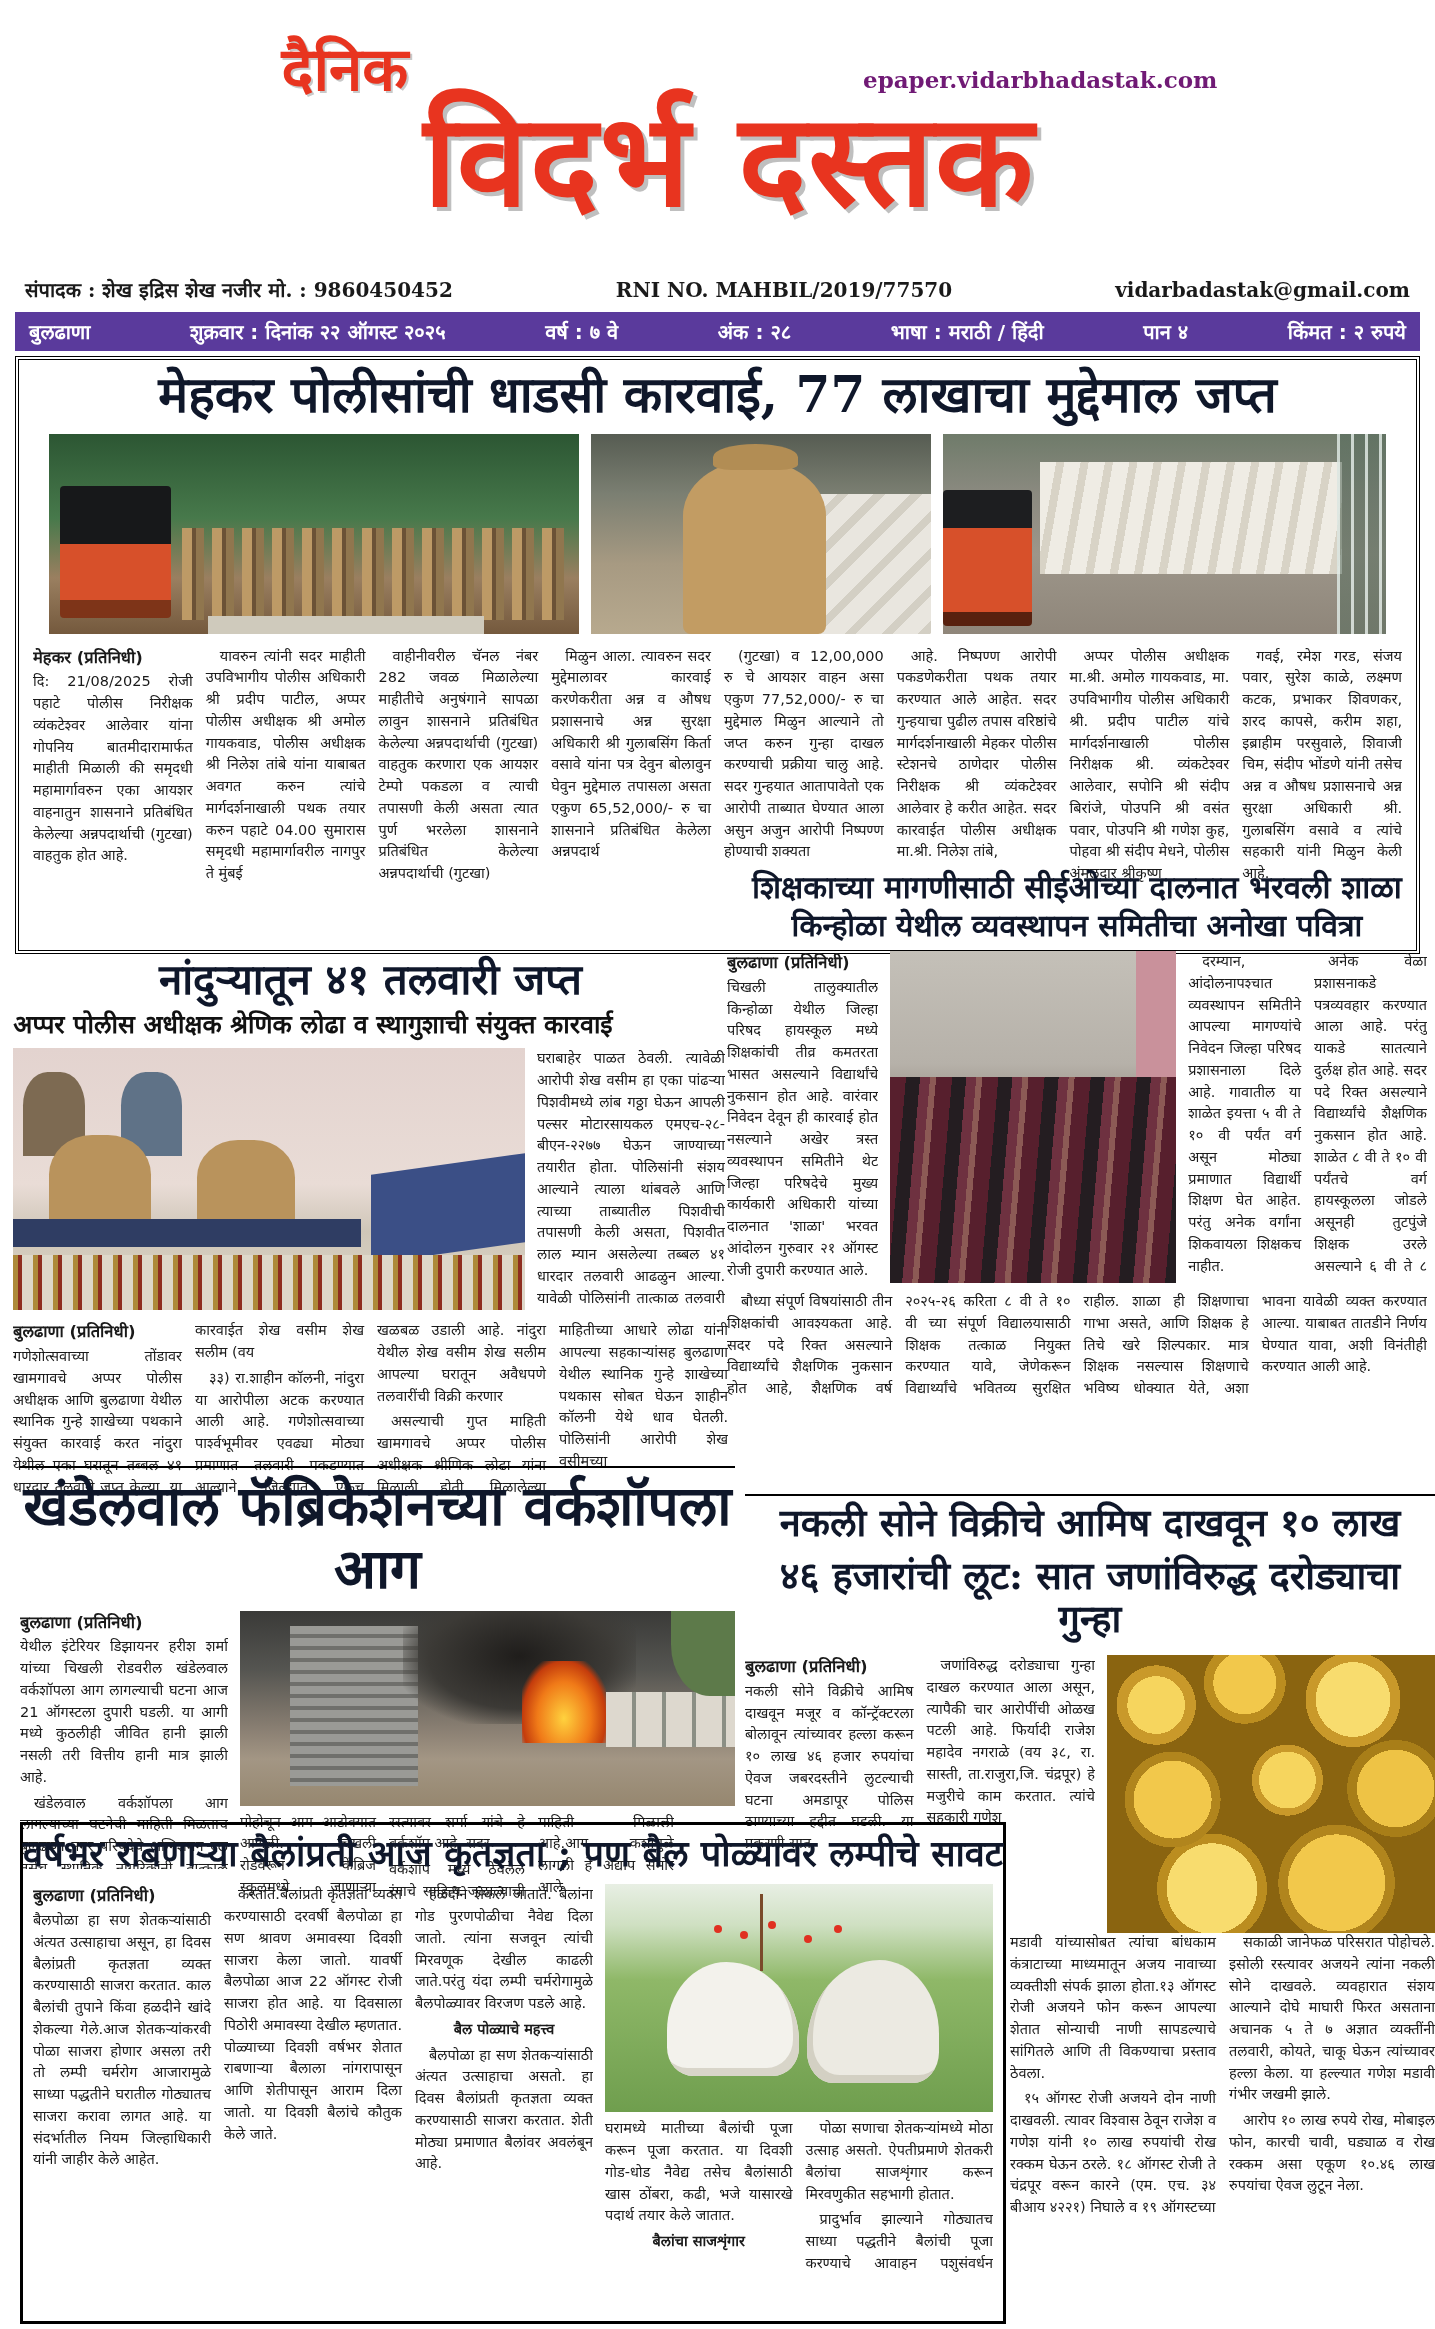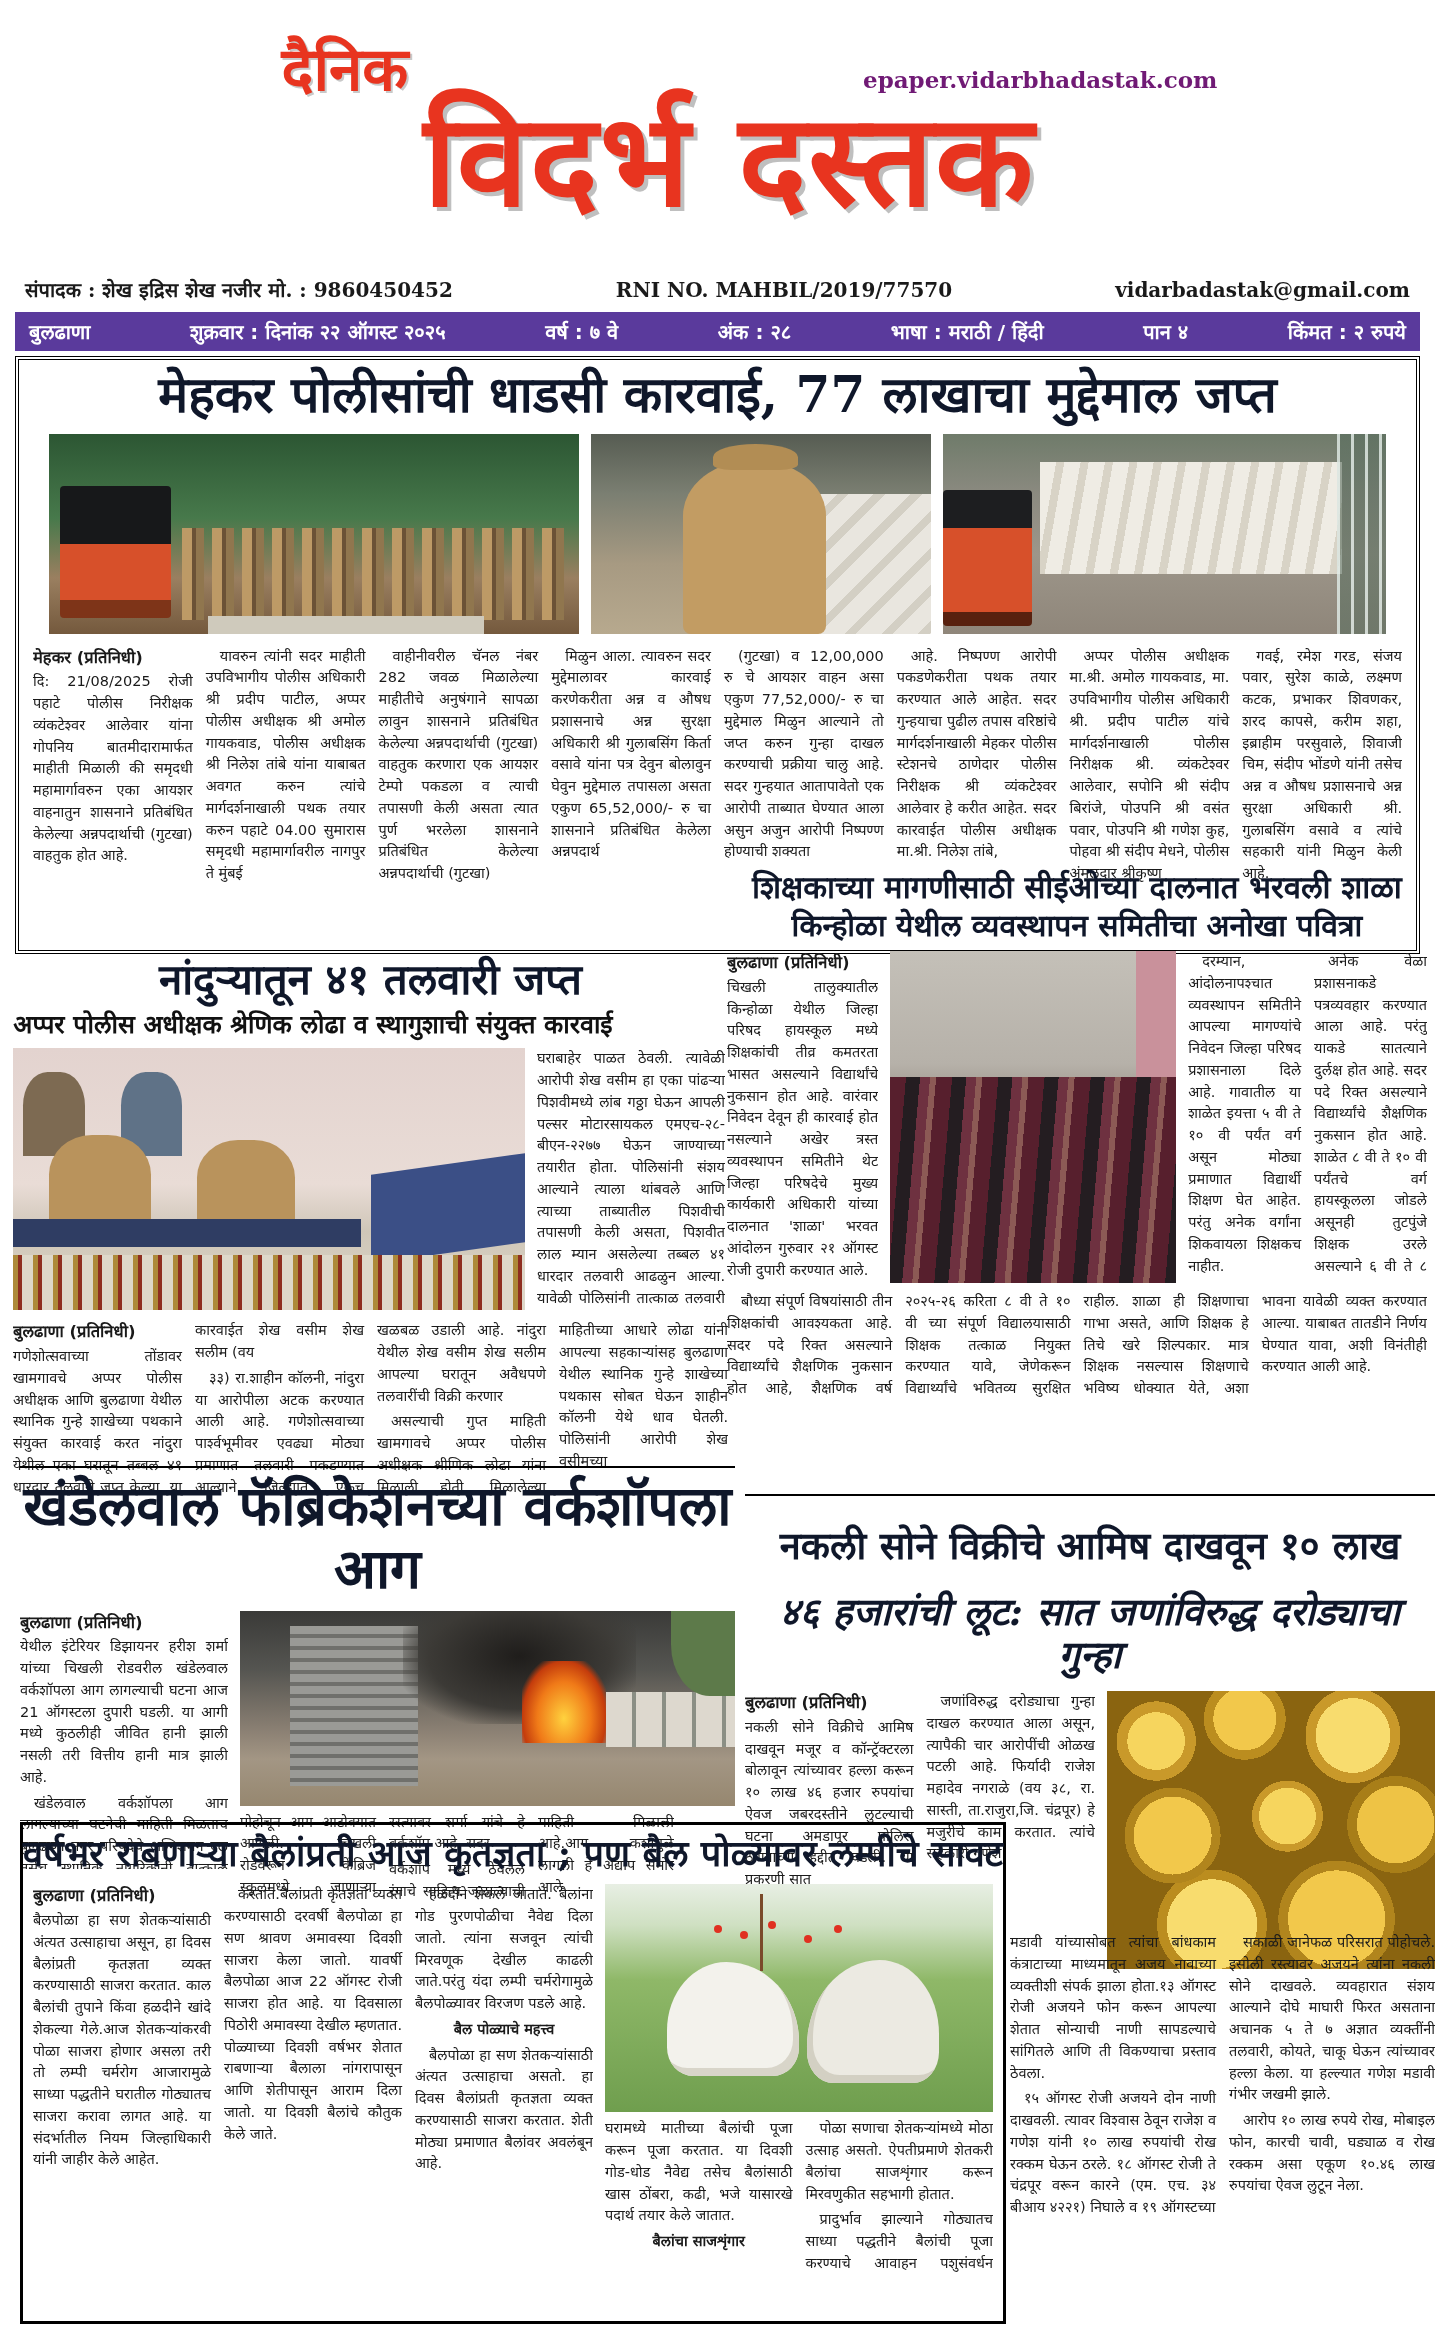--- a/index.html
+++ b/index.html
@@ -200,22 +200,22 @@
         <div class="body-txt cols3" style="margin-top:6px;height:95px;">
           <p style="text-indent:0;">पोहोचून आग आटोक्यात आणली. चिखली रोडवरून केंब्रिज स्कूलमध्ये जाणाऱ्या रस्त्यावर शर्मा यांचे हे वर्कशॉप आहे. सदर</p>
           <p style="text-indent:0;">वर्कशॉप मध्ये ठेवलेले रंगाचे साहित्य जळाल्याची माहिती मिळाली आहे.आग कशामुळे लागली हे अद्याप समोर आले</p>
           <p style="text-indent:0;">नाही. आग तात्काळ नियंत्रणात आणण्यासाठी प्रयत्न करण्यात आले त्यामुळे या घटनेत मोठे नुकसान झाले नाही.</p>
         </div>
       </div>
     </div>
   </div>
 
   <div class="abs" style="left:745px;top:1500px;width:690px;height:820px;">
-    <div class="hl" style="font-size:38px;margin-top:24px;">नकली सोने विक्रीचे आमिष दाखवून १० लाख</div>
-    <div class="hl" style="font-size:38px;margin-top:22px;font-style:italic;">४६ हजारांची लूट: सात जणांविरुद्ध दरोड्याचा गुन्हा</div>
+    <div class="hl" style="font-size:38px;margin-top:1px;">नकली सोने विक्रीचे आमिष दाखवून १० लाख</div>
+    <div class="hl" style="font-size:38px;margin-top:9px;">४६ हजारांची लूट: सात जणांविरुद्ध दरोड्याचा गुन्हा</div>
     <div class="row" style="margin-top:14px;">
       <div class="body-txt cols2" style="width:350px;height:278px;">
         <p><b>बुलढाणा (प्रतिनिधी)</b><span>नकली सोने विक्रीचे आमिष दाखवून मजूर व कॉन्ट्रॅक्टरला बोलावून त्यांच्यावर हल्ला करून १० लाख ४६ हजार रुपयांचा ऐवज जबरदस्तीने लुटल्याची घटना अमडापूर पोलिस ठाण्याच्या हद्दीत घडली. या प्रकरणी सात</span></p>
         <p>जणांविरुद्ध दरोड्याचा गुन्हा दाखल करण्यात आला असून, त्यापैकी चार आरोपींची ओळख पटली आहे. फिर्यादी राजेश महादेव नगराळे (वय ३८, रा. सास्ती, ता.राजुरा,जि. चंद्रपूर) हे मजुरीचे काम करतात. त्यांचे सहकारी गणेश</p>
       </div>
       <div class="ph ph-gold" style="width:328px;height:278px;"></div>
     </div>
     <div class="abs body-txt cols2" style="left:265px;top:432px;width:425px;height:385px;">
       <p style="text-indent:0;">मडावी यांच्यासोबत त्यांचा बांधकाम कंत्राटाच्या माध्यमातून अजय नावाच्या व्यक्तीशी संपर्क झाला होता.१३ ऑगस्ट रोजी अजयने फोन करून आपल्या शेतात सोन्याची नाणी सापडल्याचे सांगितले आणि ती विकण्याचा प्रस्ताव ठेवला.</p>
       <p>१५ ऑगस्ट रोजी अजयने दोन नाणी दाखवली. त्यावर विश्वास ठेवून राजेश व गणेश यांनी १० लाख रुपयांची रोख रक्कम घेऊन ठरले. १८ ऑगस्ट रोजी ते चंद्रपूर वरून कारने (एम. एच. ३४ बीआय ४२२१) निघाले व १९ ऑगस्टच्या</p>

